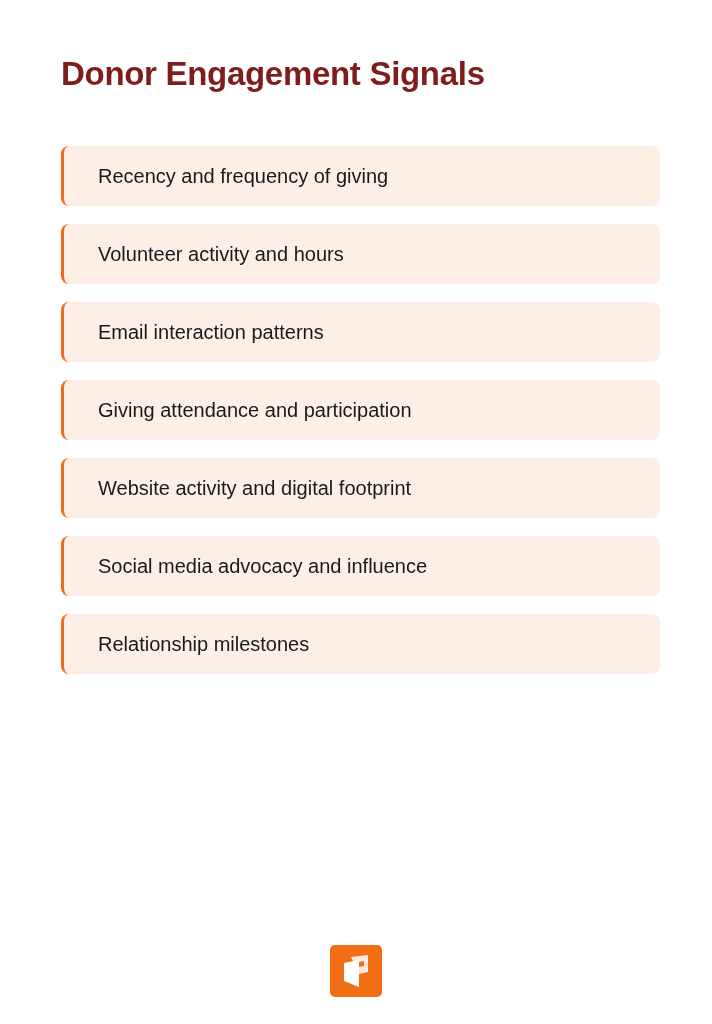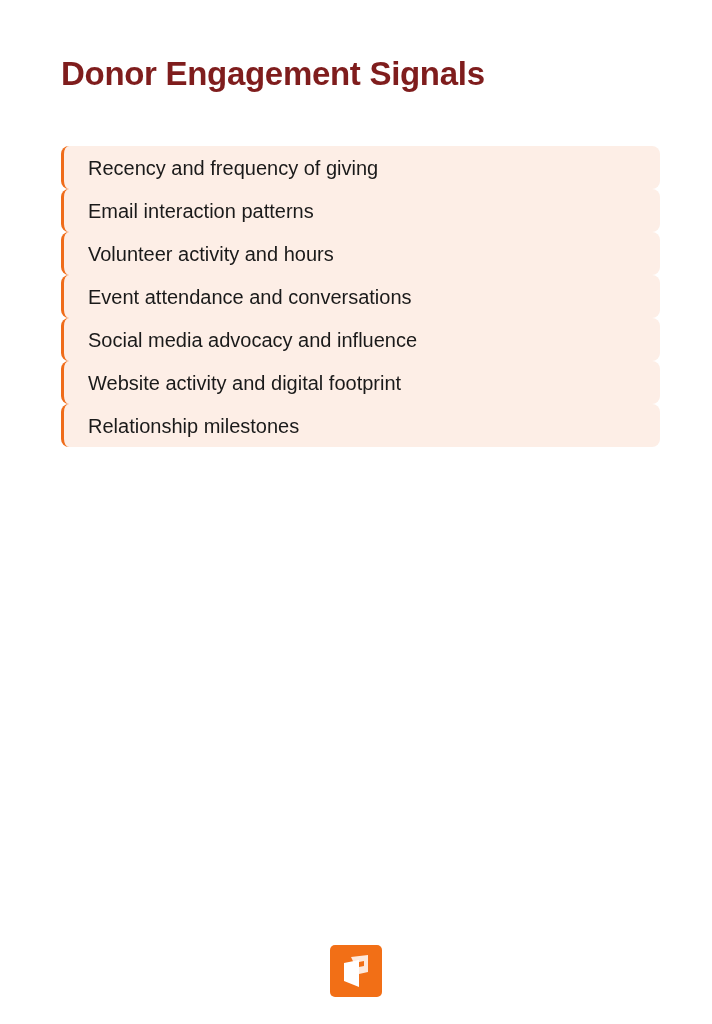--- a/index.html
+++ b/index.html
@@ -31,27 +31,28 @@
       left: 61px;
       top: 146px;
       width: 599px;
       margin: 0;
       padding: 0;
       list-style: none;
     }
     .card {
       position: relative;
       box-sizing: border-box;
-      height: 43px;
+      height: 60px;
+      margin-bottom: 18px;
       background: #fdeee6;
       border-radius: 8px;
       border-left: 3px solid #ef6c1a;
       display: flex;
       align-items: center;
-      padding-left: 24px;
+      padding-left: 34px;
     }
     .card-label {
       font-size: 20px;
       color: #1a1a1a;
       line-height: 24px;
       white-space: nowrap;
     }
     .logo {
       position: absolute;
       left: 330px;
@@ -71,33 +72,33 @@
 </head>
 <body>
 
 <h1 class="title">Donor Engagement Signals</h1>
 
 <ul class="list">
   <li class="card">
     <span class="card-label">Recency and frequency of giving</span>
   </li>
   <li class="card">
+    <span class="card-label">Volunteer activity and hours</span>
+  </li>
+  <li class="card">
     <span class="card-label">Email interaction patterns</span>
   </li>
   <li class="card">
-    <span class="card-label">Volunteer activity and hours</span>
+    <span class="card-label">Giving attendance and participation</span>
   </li>
   <li class="card">
-    <span class="card-label">Event attendance and conversations</span>
+    <span class="card-label">Website activity and digital footprint</span>
   </li>
   <li class="card">
     <span class="card-label">Social media advocacy and influence</span>
-  </li>
-  <li class="card">
-    <span class="card-label">Website activity and digital footprint</span>
   </li>
   <li class="card">
     <span class="card-label">Relationship milestones</span>
   </li>
 </ul>
 
 <div class="logo">
   <svg width="30" height="34" viewBox="0 0 30 34" xmlns="http://www.w3.org/2000/svg">
 
     <path d="M10 3 L27 1 L27 18 L18 20 Z" fill="#ffffff" opacity="0.85"></path>

